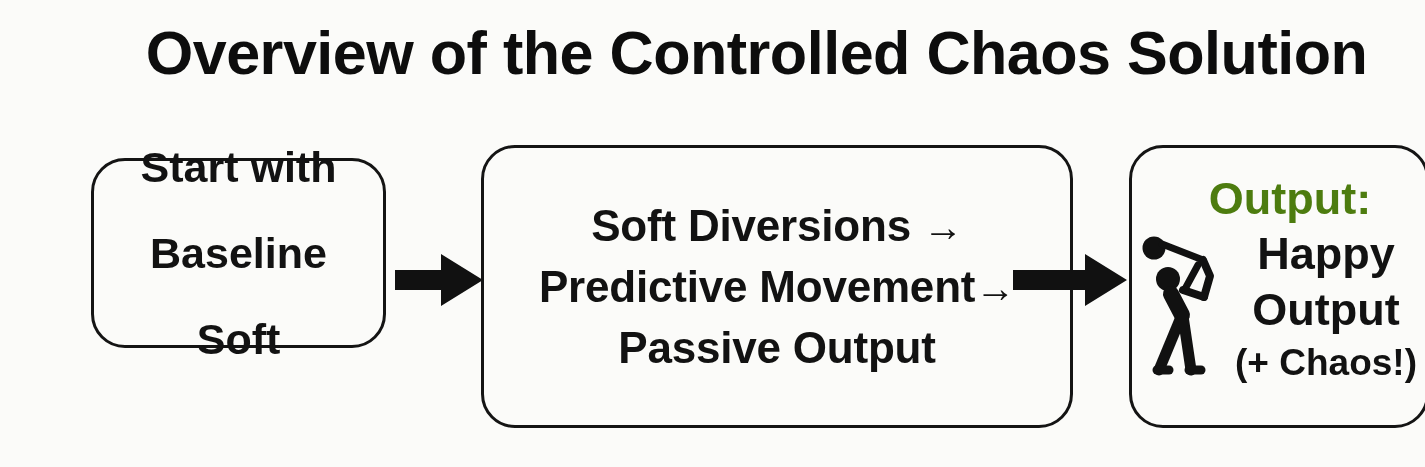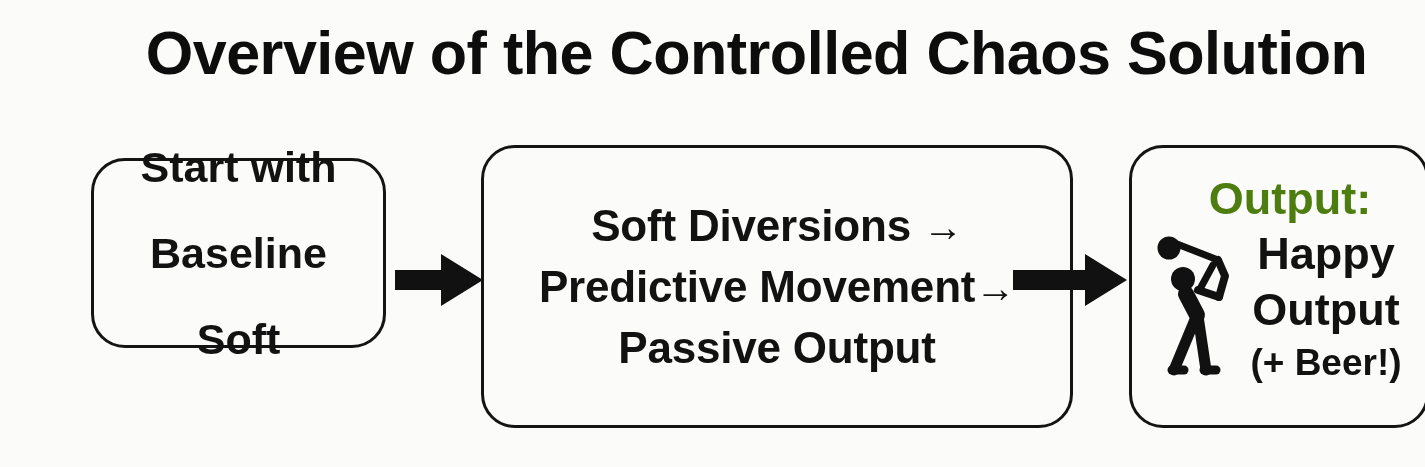--- a/index.html
+++ b/index.html
@@ -213,18 +213,18 @@
 
             <path d="M 16 136 L 28 136" stroke-width="9" fill="none"></path>
 
             <path d="M 48 136 L 60 136" stroke-width="9" fill="none"></path>
           </g>
         </svg>
       </div>
       <div class="output-text-lines">
         <div class="box-line">Happy</div>
         <div class="box-line">Output</div>
-        <div class="box-line beer-line">(+ Beer!)</div>
+        <div class="box-line beer-line">(+ Chaos!)</div>
       </div>
     </div>
   </div>
 
 </div>
 
 </body></html>

